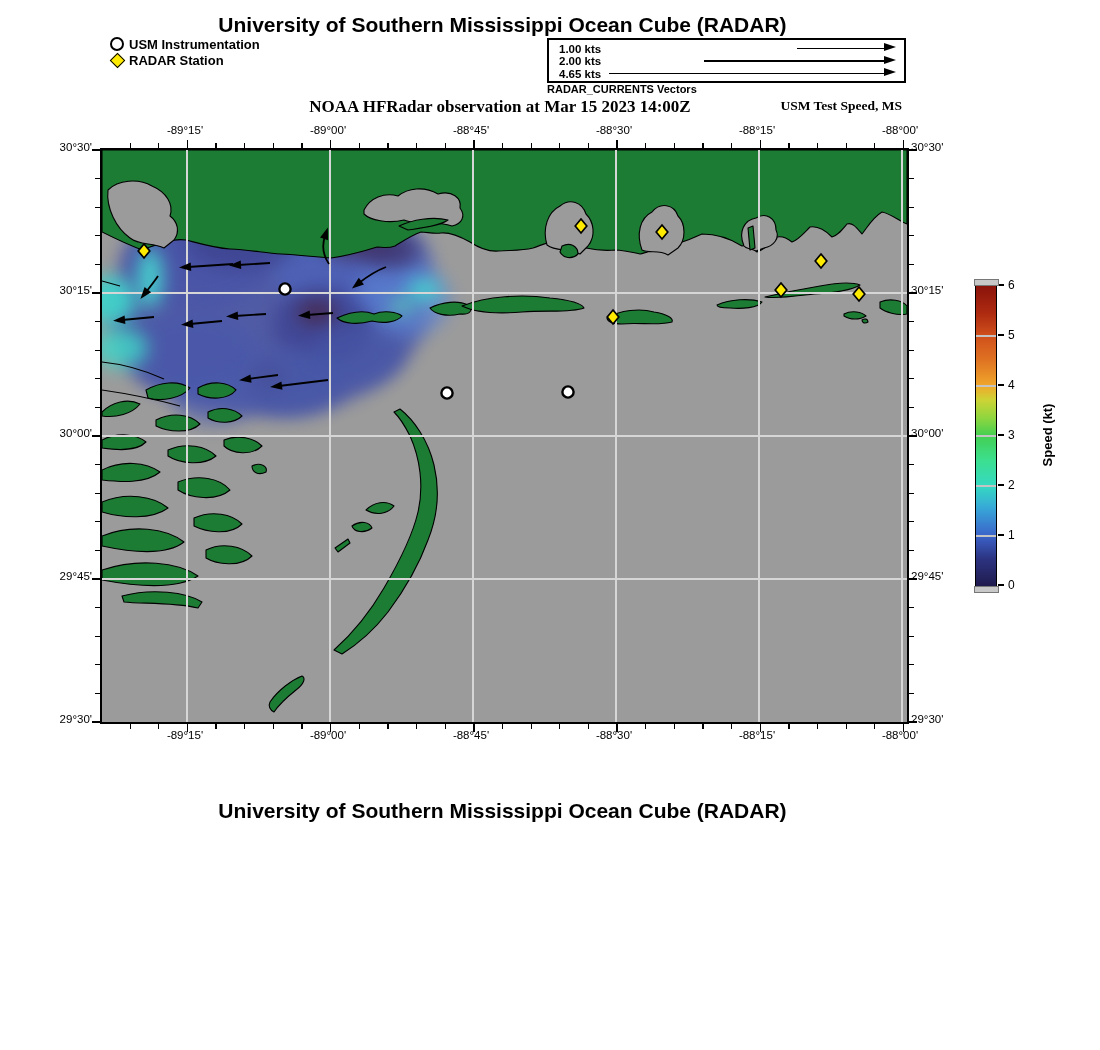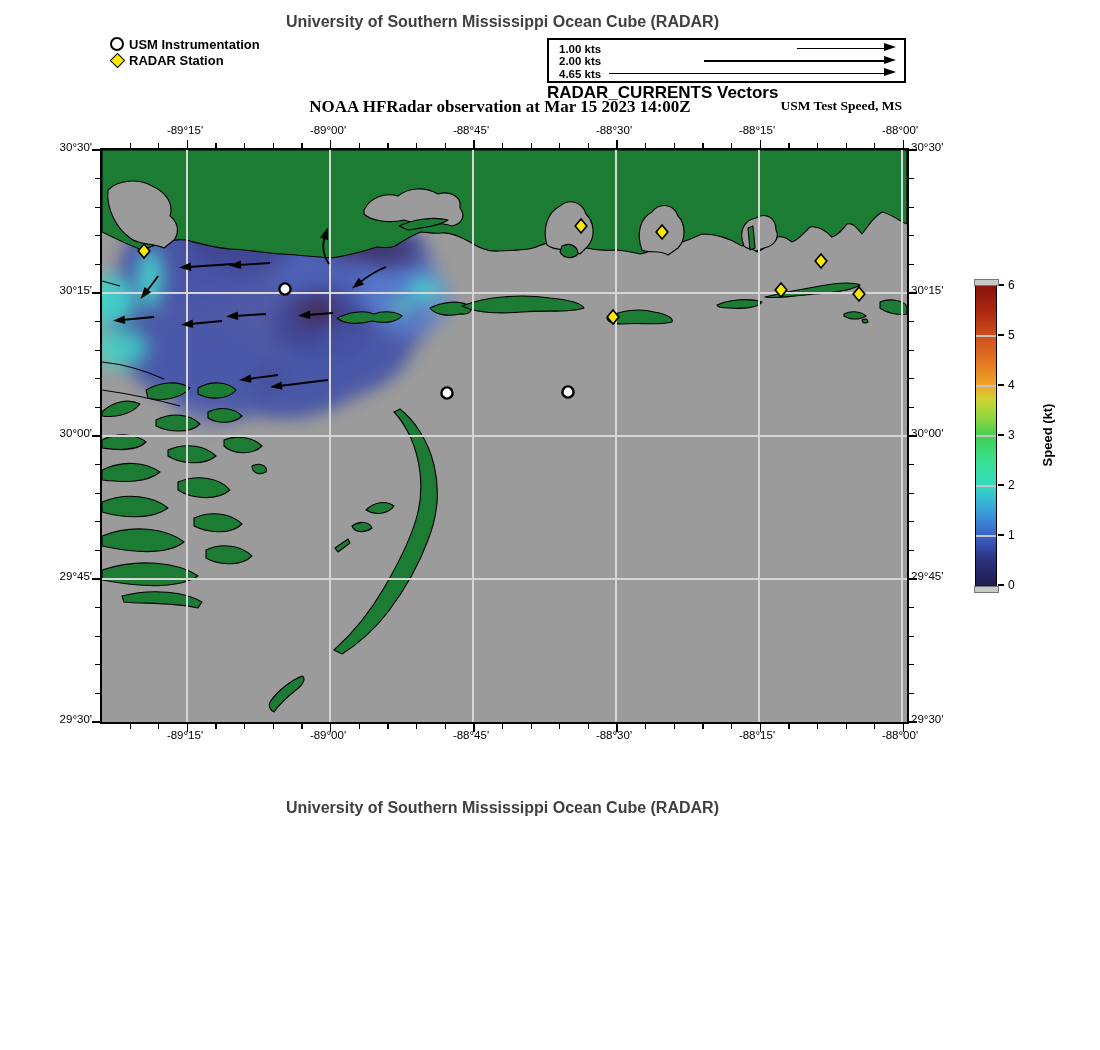--- a/index.html
+++ b/index.html
@@ -1,41 +1,41 @@
 <!DOCTYPE html>
 <html><head>
 <meta charset="utf-8">
 <style>
   html,body{margin:0;padding:0;background:#fff;}
   .page{position:relative;width:1100px;height:1050px;background:#fff;
         font-family:"Liberation Sans",sans-serif;overflow:hidden;}
   .abs{position:absolute;}
   .title-top,.title-bottom{position:absolute;left:0;width:1005px;text-align:center;
-        font-weight:bold;font-size:16px;color:#404040;}
+        font-weight:bold;font-size:21px;color:#000000;}
   .title-top{top:13px;}
   .title-bottom{top:799px;}
   .subtitle{position:absolute;left:0;top:97px;width:1000px;text-align:center;
         font-family:"Liberation Serif",serif;font-weight:bold;font-size:17px;}
   .range-label{position:absolute;left:700px;top:98px;width:202px;text-align:right;
         font-family:"Liberation Serif",serif;font-weight:bold;font-size:13.5px;}
   .legend{position:absolute;left:110px;top:36px;}
   .legend-row{position:relative;height:16px;margin-bottom:0px;}
   .legend-label{position:absolute;left:19px;top:1px;font-weight:bold;font-size:13px;white-space:nowrap;}
   .sym-circle{position:absolute;left:0;top:1px;width:10px;height:10px;border:2.6px solid #000;
         border-radius:50%;background:#fff;}
   .sym-diamond{position:absolute;left:2px;top:3px;width:9px;height:9px;border:1.8px solid #000;
         background:#ffeb00;transform:rotate(45deg);}
   .vector-box{position:absolute;left:547px;top:38px;width:355px;height:41px;
         border:2.6px solid #000;background:#fff;}
   .vl-row{position:absolute;left:10px;right:8px;height:12px;}
   .vl-lab{position:absolute;left:0;top:0;font-weight:bold;font-size:11.5px;line-height:12px;white-space:nowrap;}
   .vl-line{position:absolute;right:11px;top:5.2px;height:1.6px;background:#000;}
   .vl-head{position:absolute;right:0px;top:0.6px;width:0;height:0;
         border-top:4.8px solid transparent;border-bottom:4.8px solid transparent;border-left:12px solid #000;}
-  .vector-caption{position:absolute;left:547px;top:83px;font-weight:bold;font-size:17px;}
+  .vector-caption{position:absolute;left:547px;top:83px;font-weight:bold;font-size:11px;}
   .map{position:absolute;left:100px;top:148px;width:805px;height:572px;
         border:2px solid #000;background:#9b9b9b;}
   .map-inner{position:absolute;inset:0;overflow:hidden;}
   .field-blob{position:absolute;border-radius:50%;filter:blur(9px);}
   .landsvg,.oversvg{position:absolute;inset:0;width:100%;height:100%;}
   .grid-v{position:absolute;top:0;bottom:0;width:1.5px;background:#d6d6d6;}
   .grid-h{position:absolute;left:0;right:0;height:1.5px;background:#d6d6d6;}
   .tick{position:absolute;background:#000;}
   .ax-label{position:absolute;font-size:11.5px;color:#000;white-space:nowrap;}
   .cbar{position:absolute;left:975px;top:285px;width:20px;height:300px;border:1.5px solid #000;}

